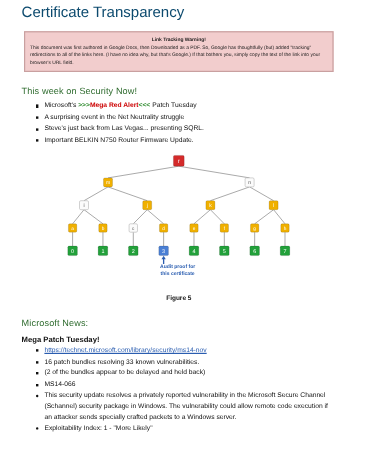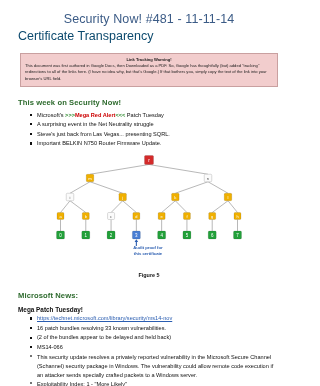--- a/index.html
+++ b/index.html
@@ -62,21 +62,21 @@
   .warning-body {
     font-size: 4.1px;
     color: #1a1a1a;
     line-height: 1.5;
     text-align: left;
   }
 
   
   .section-heading {
     font-size: 7.6px;
-    font-weight: bold;
+    font-weight: normal;
     color: #2e6b2e;
     margin: 11px 0 4px 0;
     letter-spacing: 0.1px;
   }
   .sub-heading {
     font-size: 6.4px;
     font-weight: bold;
     color: #111111;
     margin: 6px 0 1px 0;
   }
@@ -175,21 +175,20 @@
     font-weight: bold;
     color: #2a5db0;
     line-height: 1.35;
   }
 </style>
 </head>
 <body>
 
 <div class="page">
 
-  <h1 class="doc-title">Security Now! #481 - 11-11-14</h1>
   <h2 class="doc-subtitle">Certificate Transparency</h2>
 
   <div class="warning-box">
     <div class="warning-title">Link Tracking Warning!</div>
     <div class="warning-body">This document was first authored in Google Docs, then Downloaded as a PDF. So, Google has thoughtfully (but) added "tracking" redirections to all of the links here. (I have no idea why, but that's Google.) If that bothers you, simply copy the text of the link into your browser's URL field.</div>
   </div>
 
   <div class="section-heading">This week on Security Now!</div>
 
   <ul class="bullets">

